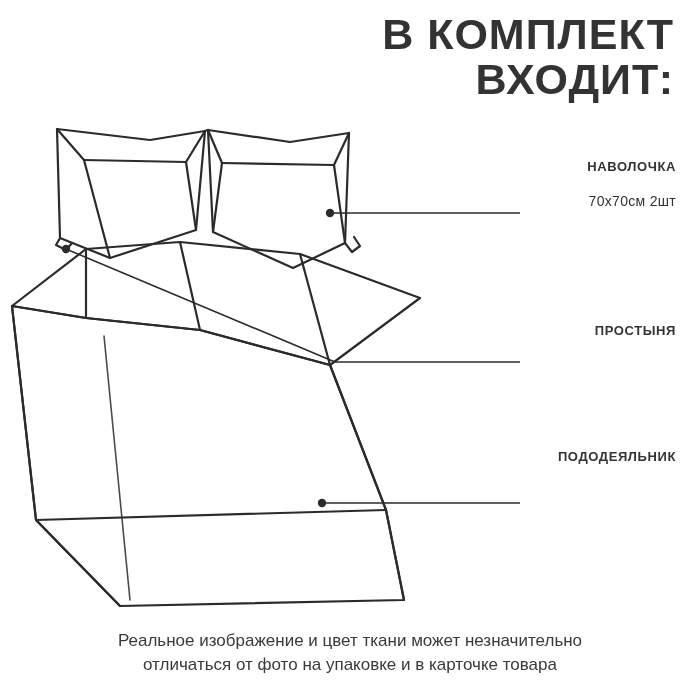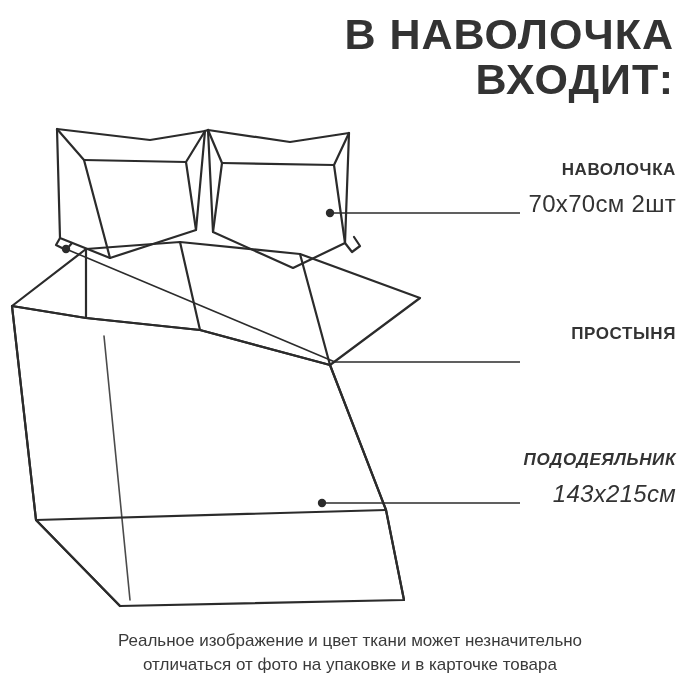--- a/index.html
+++ b/index.html
@@ -46,57 +46,57 @@
   }
 
   
   .callout {
     position: absolute;
     text-align: right;
     color: #333333;
   }
   .callout .title {
     font-weight: bold;
-    font-size: 17px;
+    font-size: 13px;
     letter-spacing: 0.6px;
     line-height: 1.15;
     white-space: nowrap;
   }
   .callout .sub {
-    font-size: 24px;
+    font-size: 14px;
     letter-spacing: 0.3px;
     line-height: 1.2;
-    margin-top: 10px;
+    margin-top: 18px;
     white-space: nowrap;
   }
 
   #callout-pillow   { right: 24px; top: 160px;  width: 330px; }
   #callout-sheet    { right: 24px; top: 324px;  width: 330px; }
-  #callout-duvet    { right: 24px; top: 450px;  width: 330px; font-style: italic; }
+  #callout-duvet    { right: 24px; top: 450px;  width: 330px; }
 
   
   .footer {
     position: absolute;
     left: 0;
     right: 0;
     bottom: 22px;
     text-align: center;
     font-size: 17px;
     line-height: 1.45;
     color: #3a3a3a;
     padding: 0 40px;
     white-space: pre-line;
   }
 </style>
 </head>
 <body>
 
 <div id="stage">
 
-  <div class="heading">В НАВОЛОЧКА
+  <div class="heading">В КОМПЛЕКТ
 ВХОДИТ:</div>
 
   <svg id="art" viewBox="0 0 700 700">
     <g fill="none" stroke="#2b2b2b" stroke-width="2.2" stroke-linejoin="round" stroke-linecap="round">
 
       <g>
         <path d="M57 129 L60 238 L110 258 L196 230 L205 131 L150 140 Z"></path>
         <path d="M57 129 L84 160 L110 258"></path>
         <path d="M205 131 L186 162 L196 230"></path>
         <path d="M84 160 L186 162"></path>
@@ -148,19 +148,18 @@
     <div class="title">НАВОЛОЧКА</div>
     <div class="sub">70х70см 2шт</div>
   </div>
 
   <div class="callout" id="callout-sheet">
     <div class="title">ПРОСТЫНЯ</div>
   </div>
 
   <div class="callout" id="callout-duvet">
     <div class="title">ПОДОДЕЯЛЬНИК</div>
-    <div class="sub">143х215см</div>
   </div>
 
   <div class="footer">Реальное изображение и цвет ткани может незначительно
 отличаться от фото на упаковке и в карточке товара</div>
 
 </div>
 
 </body></html>

